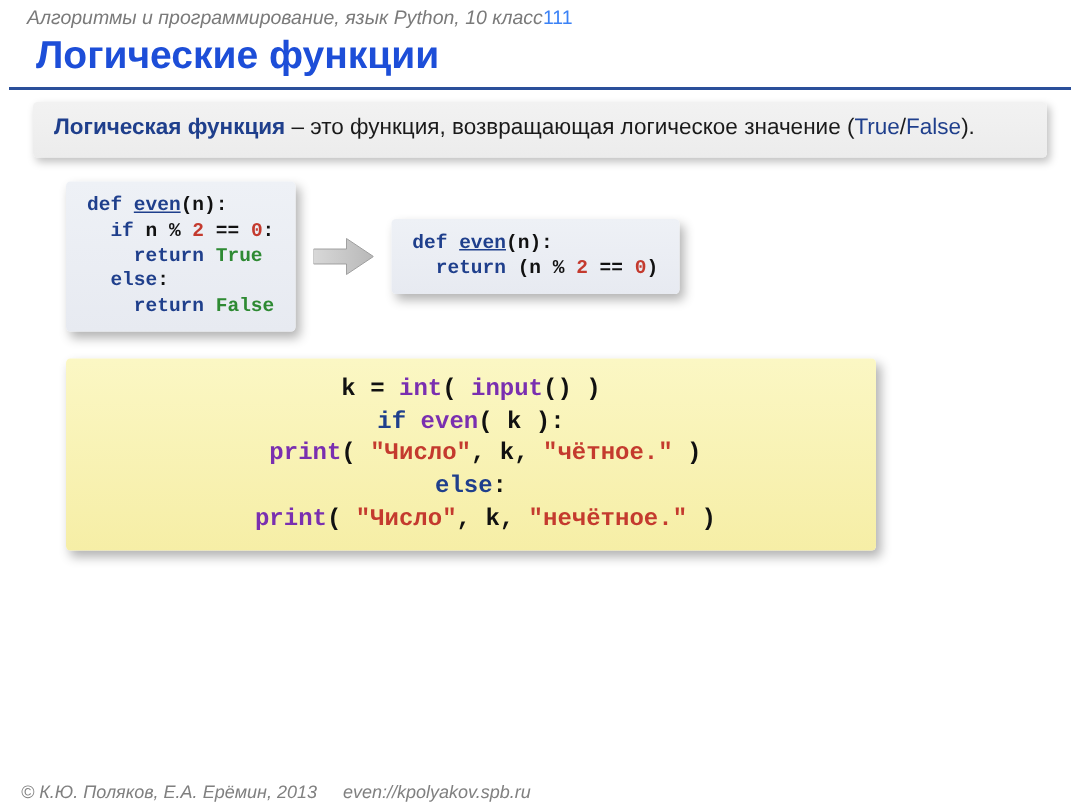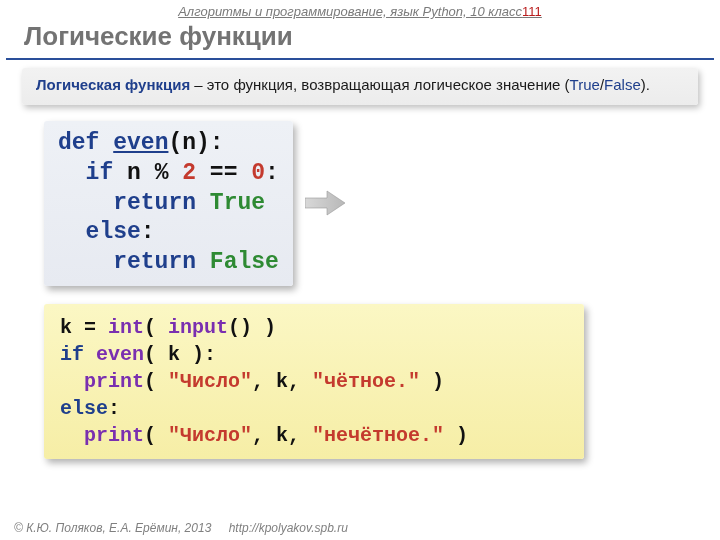--- a/index.html
+++ b/index.html
@@ -6,34 +6,33 @@
   body {
     width: 720px;
     height: 540px;
     background: #fff;
     font-family: Arial, sans-serif;
     position: relative;
     overflow: hidden;
   }
   .header {
     display: flex;
-    justify-content: center;
+    justify-content: flex-start;
     align-items: center;
     padding: 4px 18px 2px 18px;
     font-size: 13px;
     font-style: italic;
     color: #7a7a7a;
-    text-decoration: underline;
   }
-  .header .pagenum { font-style: normal; color: #b91c1c; }
+  .header .pagenum { font-style: normal; color: #3b82f6; }
   .title {
     padding: 0 18px 6px 18px;
     font-size: 26px;
     font-weight: bold;
-    color: #737373;
+    color: #1d4ed8;
     border-bottom: 2px solid #2a4f9a;
     margin: 0 6px 8px 6px;
   }
   .definition {
     margin: 4px 22px 12px 22px;
     background: linear-gradient(#f2f2f2,#ececec);
     border-radius: 3px;
     box-shadow: 2px 3px 6px rgba(0,0,0,0.25);
     padding: 8px 14px 10px 14px;
     font-size: 15px;
@@ -48,46 +47,47 @@
     align-items: center;
     gap: 12px;
     padding: 4px 0 4px 44px;
   }
   .codebox {
     background: linear-gradient(#eef1f6,#e7eaf1);
     border-radius: 3px;
     box-shadow: 3px 4px 7px rgba(0,0,0,0.3);
     padding: 8px 14px;
     font-family: "Courier New", monospace;
-    font-size: 23px;
+    font-size: 13px;
     font-weight: bold;
     line-height: 1.3;
     white-space: pre;
     color: #111;
   }
   .arrow {
     width: 40px;
     display: flex;
     align-items: center;
     justify-content: center;
   }
   .arrow svg { display: block; }
   .codebox2 {
     margin: 14px 0 0 44px;
     width: 540px;
     background: linear-gradient(#fbf7c4,#f6eea6);
     border-radius: 3px;
     box-shadow: 3px 4px 7px rgba(0,0,0,0.3);
     padding: 10px 16px;
     font-family: "Courier New", monospace;
-    font-size: 20px;
+    font-size: 16px;
     font-weight: bold;
     line-height: 1.35;
     white-space: pre;
     color: #111;
+    text-align: center;
   }
   .kw { color: #1f3f8c; }
   .fn { color: #1f3f8c; text-decoration: underline; }
   .num { color: #c43a2e; }
   .val { color: #2e8a33; }
   .str { color: #c43a2e; }
   .call { color: #7a2fb0; }
   .footer {
     position: absolute;
     bottom: 5px;
@@ -124,24 +124,26 @@
       <defs>
         <linearGradient id="g" x1="0" y1="0" x2="1" y2="0">
           <stop offset="0" stop-color="#d8d8d8"></stop>
           <stop offset="1" stop-color="#b8b8b8"></stop>
         </linearGradient>
       </defs>
       <polygon points="0,9 22,9 22,2 40,14 22,26 22,19 0,19" fill="url(#g)" stroke="#999" stroke-width="0.6"></polygon>
     </svg>
   </div>
 
+  <div class="codebox"><span class="kw">def </span><span class="fn">even</span><span>(n):</span>
+<span class="kw">  return </span><span>(n % </span><span class="num">2</span><span> == </span><span class="num">0</span><span>)</span></div>
 </div>
 
 <div class="codebox2"><span>k = </span><span class="call">int</span><span>( </span><span class="call">input</span><span>() )</span>
 <span class="kw">if</span><span> </span><span class="call">even</span><span>( k ):</span>
 <span>  </span><span class="call">print</span><span>( </span><span class="str">"Число"</span><span>, k, </span><span class="str">"чётное."</span><span> )</span>
 <span class="kw">else</span><span>:</span>
 <span>  </span><span class="call">print</span><span>( </span><span class="str">"Число"</span><span>, k, </span><span class="str">"нечётное."</span><span> )</span></div>
 
 <div class="footer">
   <span>© К.Ю. Поляков, Е.А. Ерёмин, 2013</span>
-  <span class="url">http://kpolyakov.spb.ru</span>
+  <span class="url">even://kpolyakov.spb.ru</span>
 </div>
 
 </body></html>

